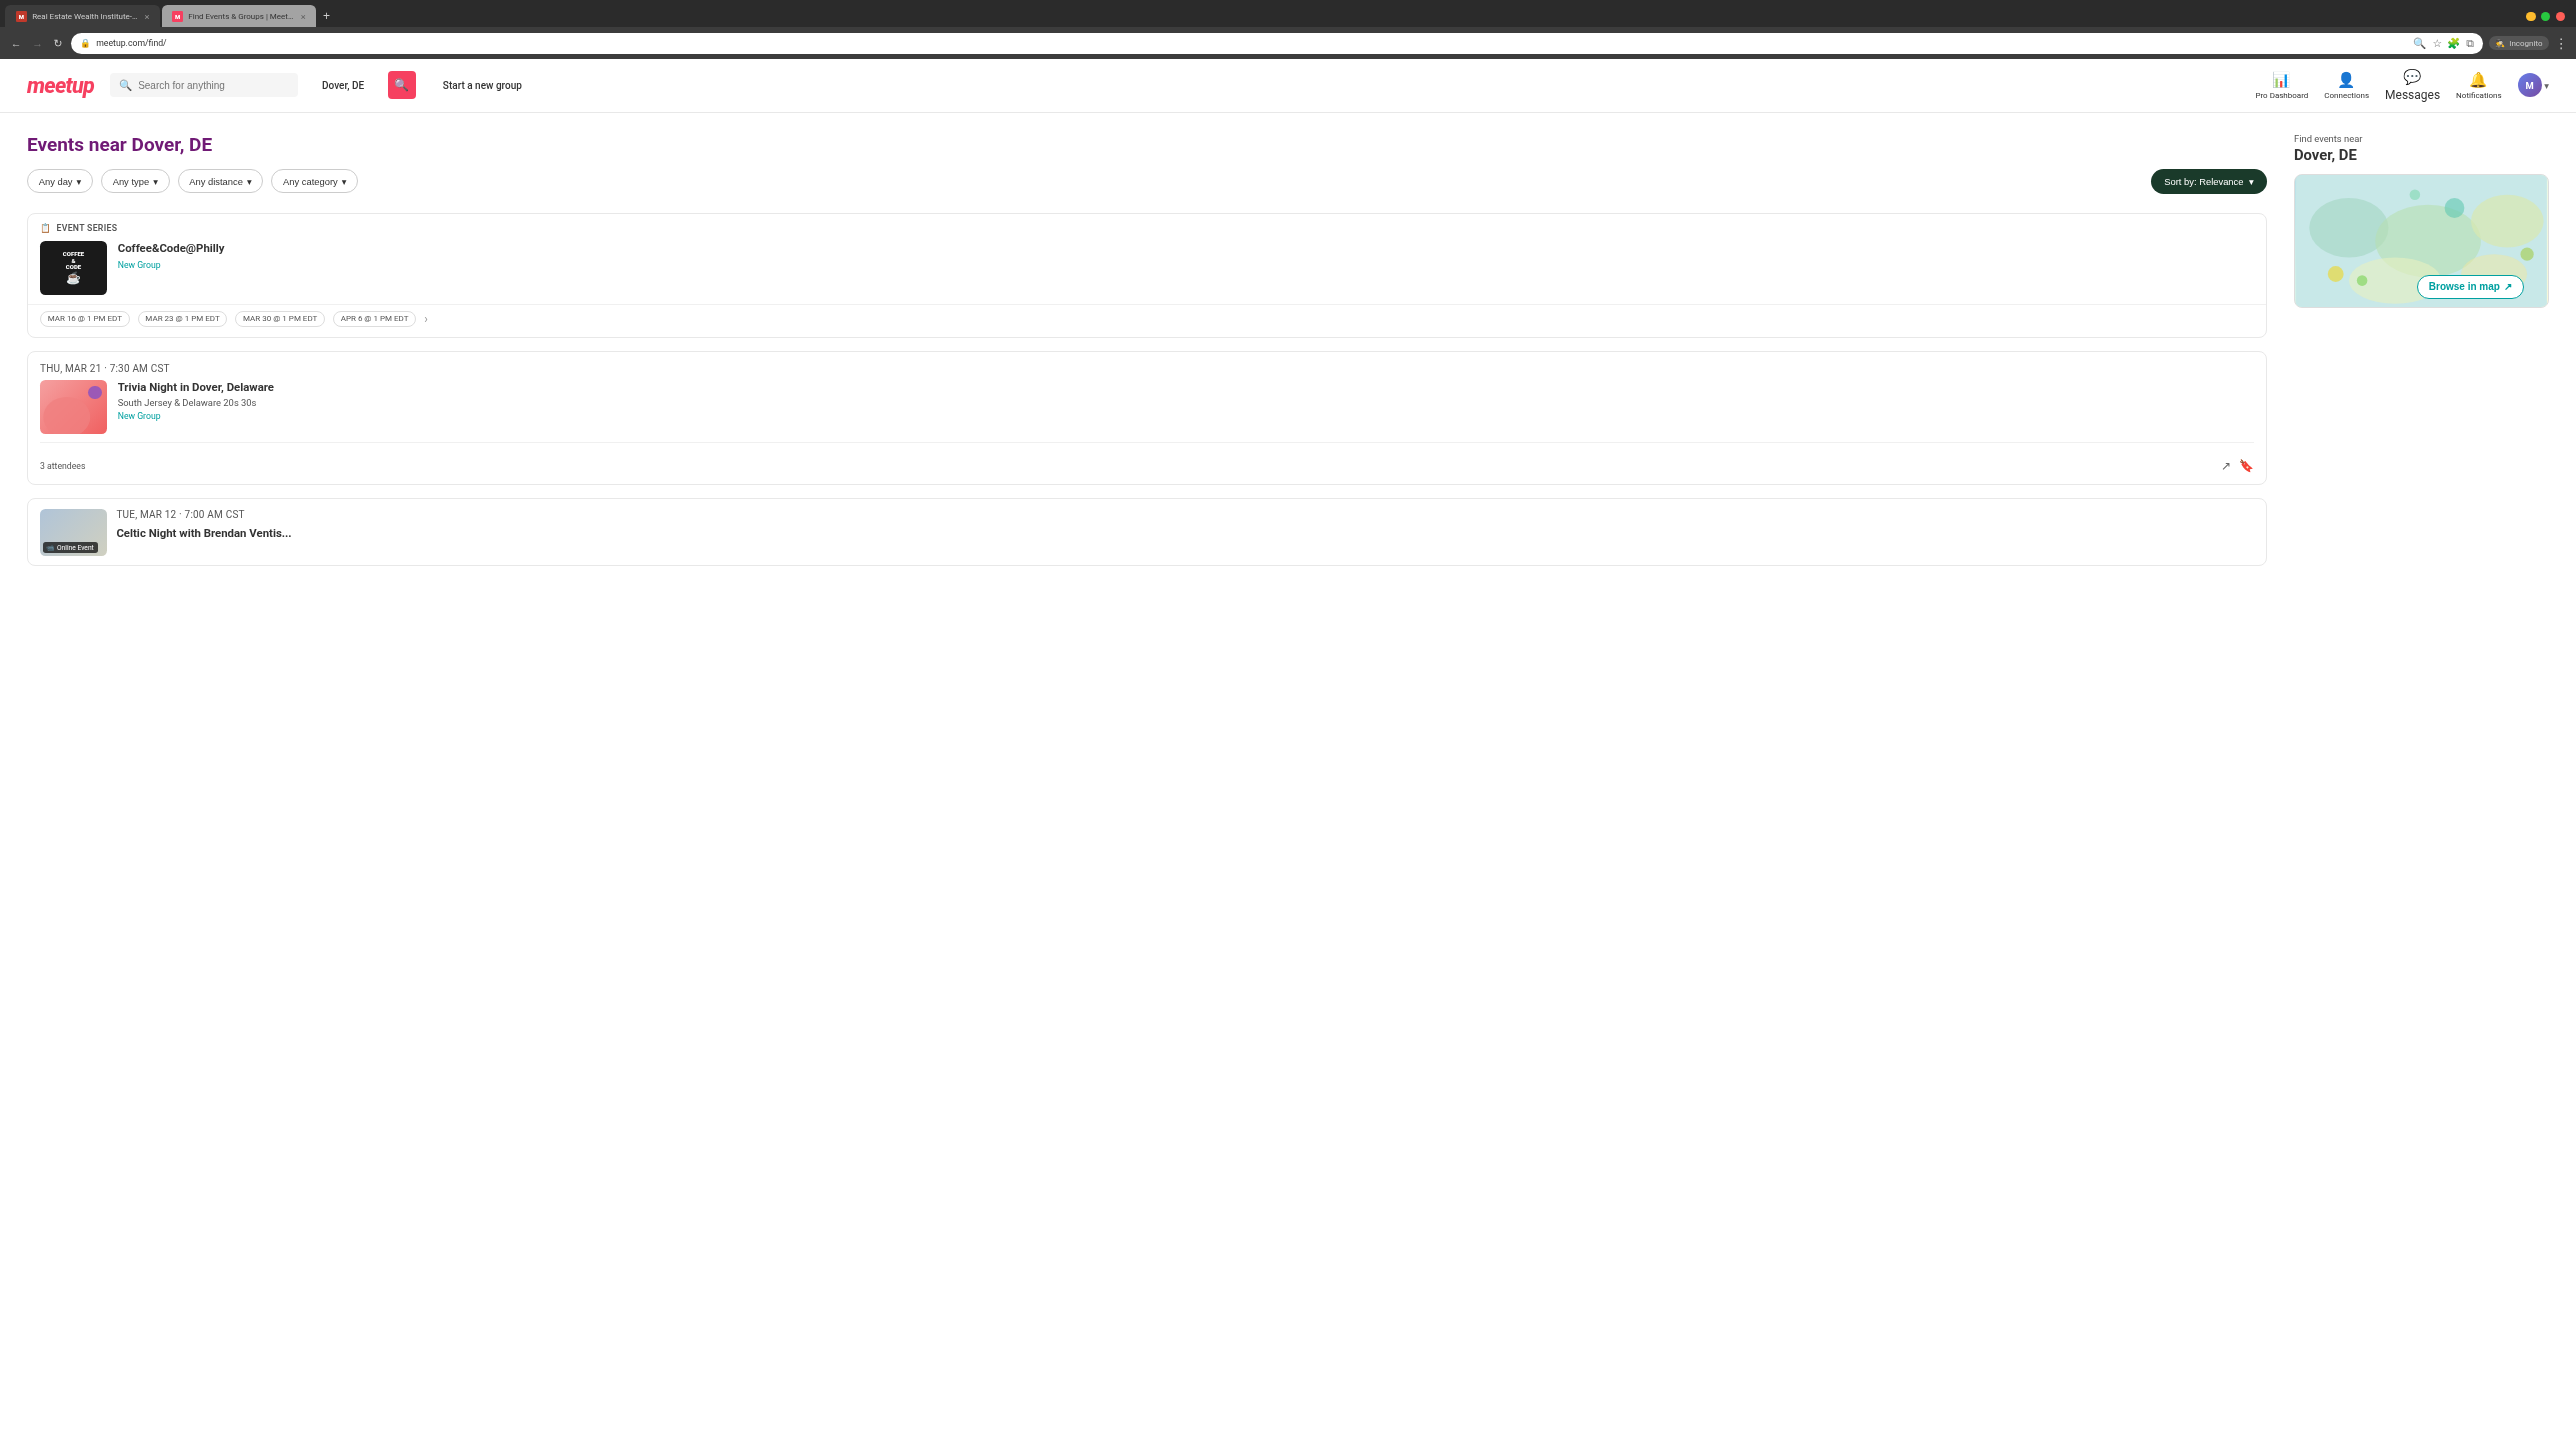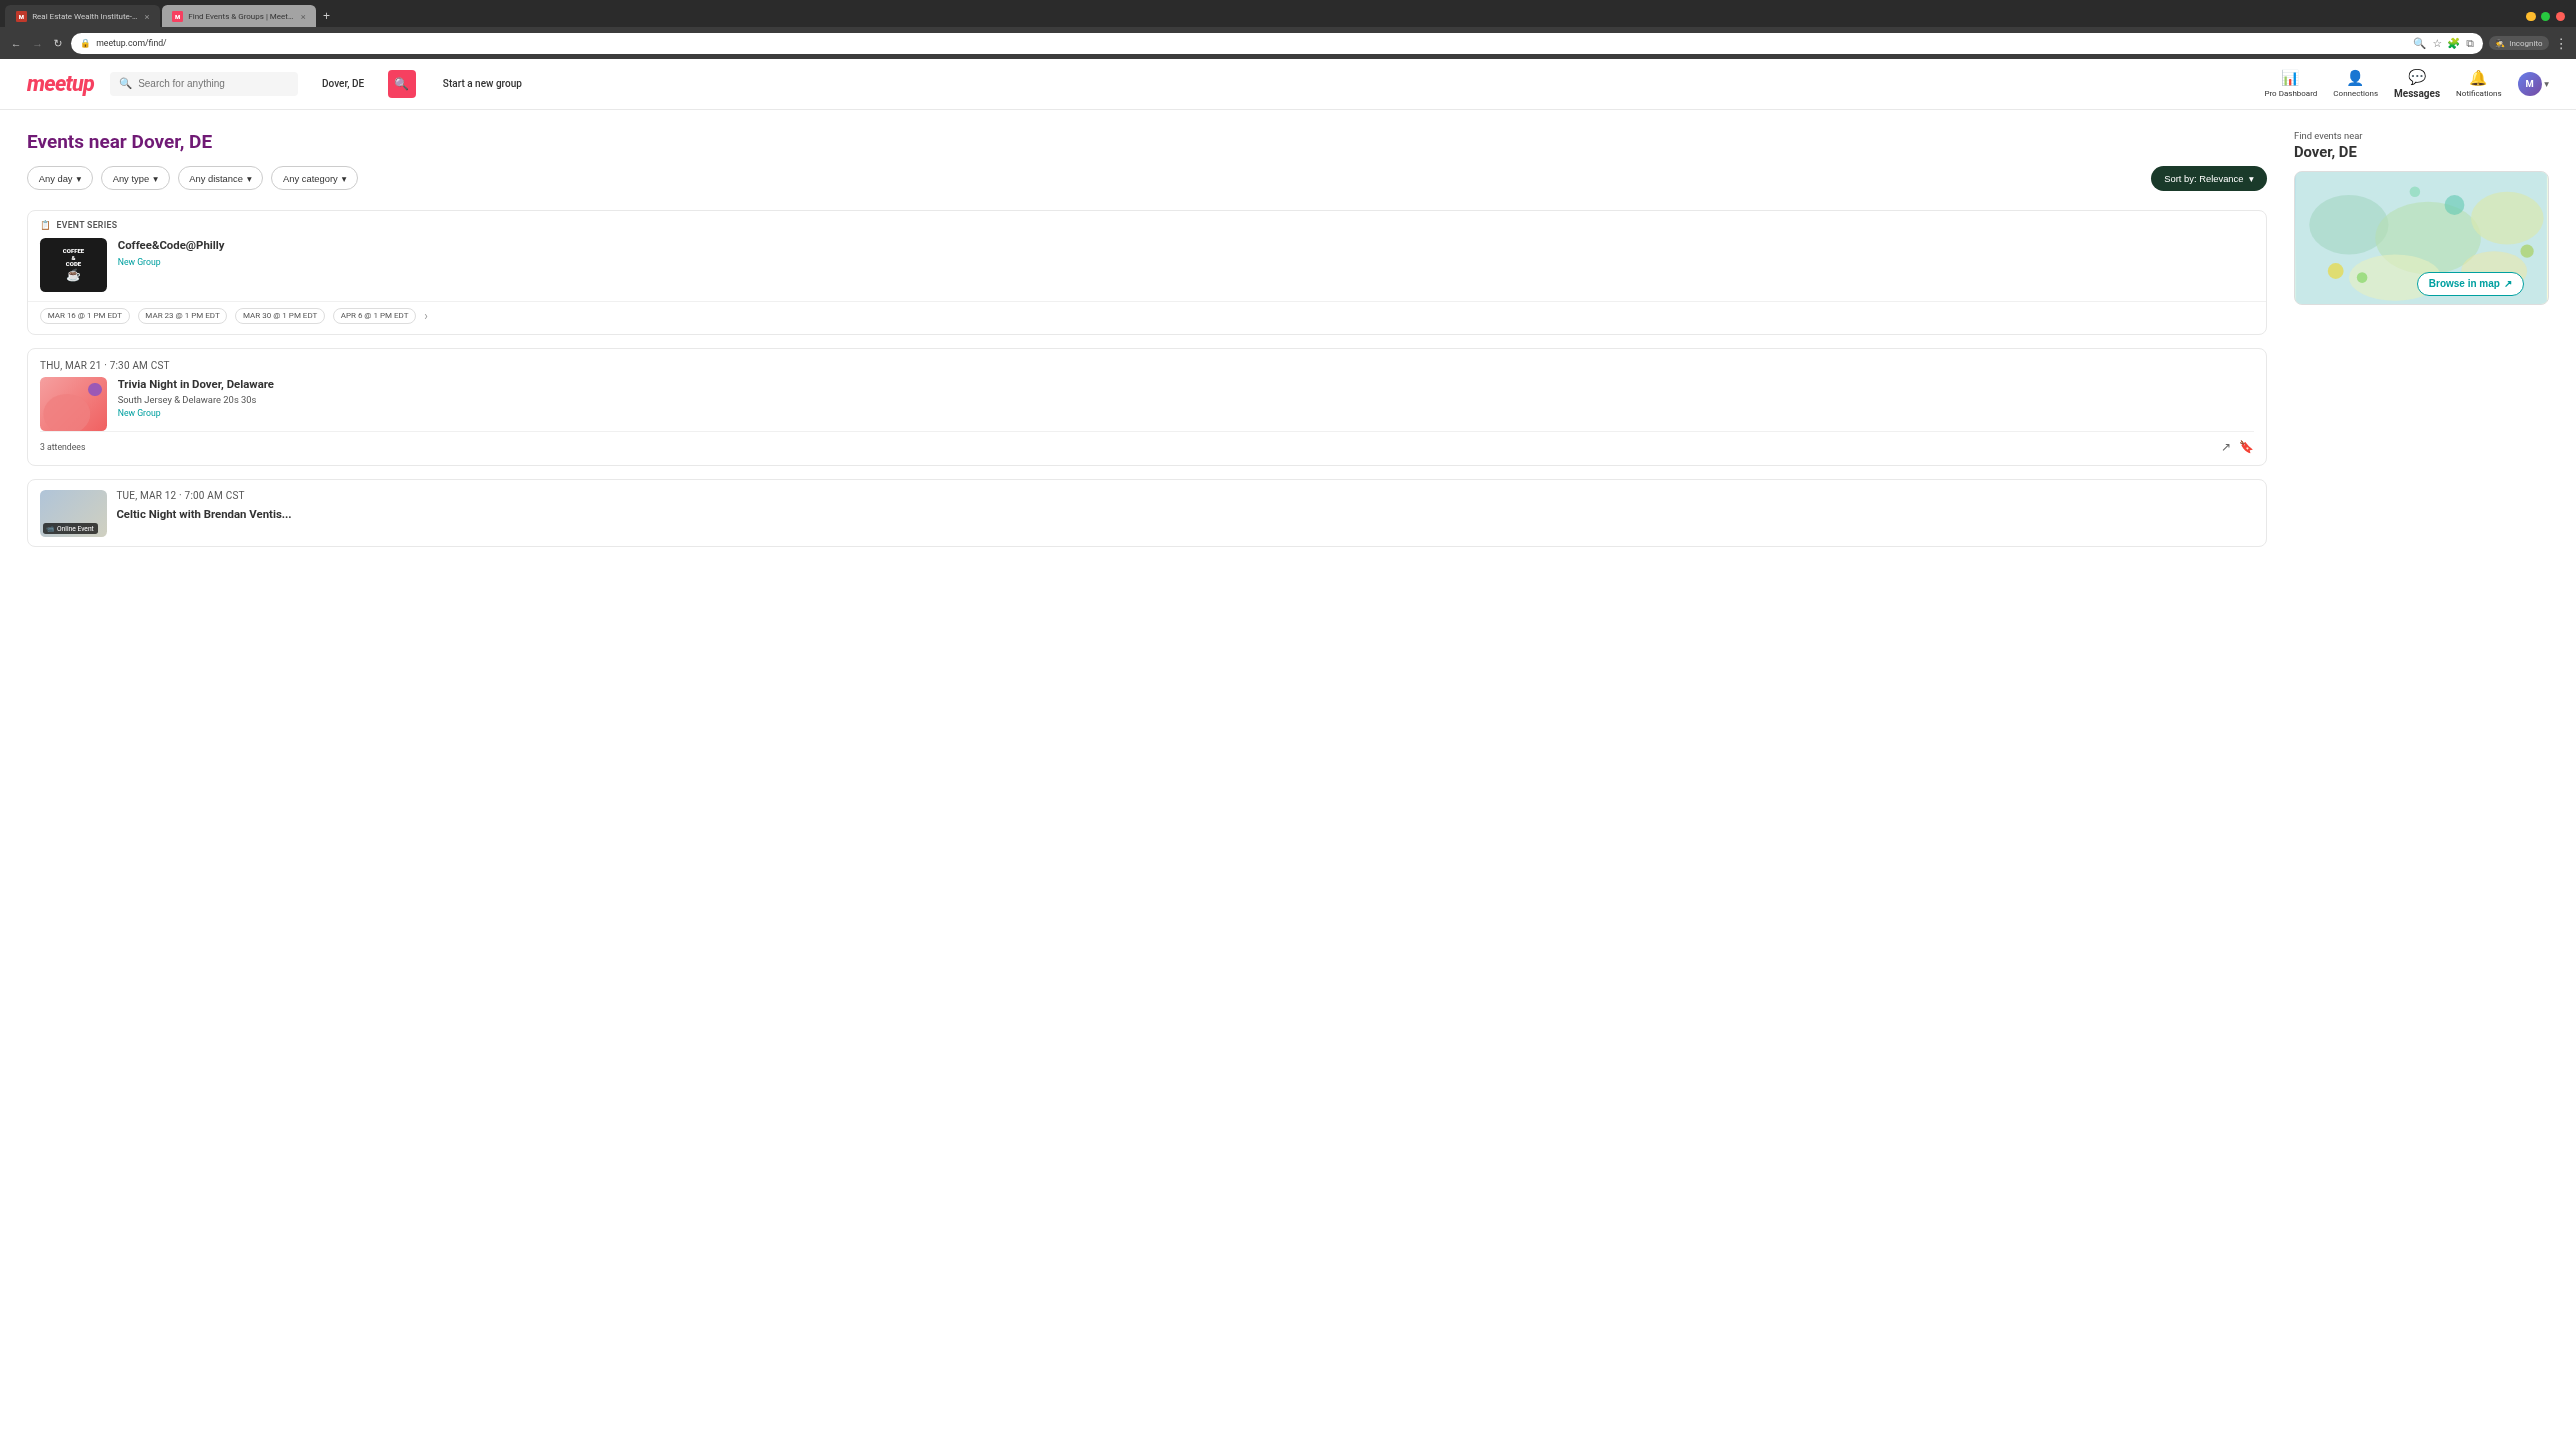--- a/index.html
+++ b/index.html
@@ -69,21 +69,21 @@
     .dates-row { display: flex; align-items: center; gap: 8px; padding: 5.4px 12px 9.4px; border-top: 0.7px solid #f0f0f0; font-size: 8px; color: #555; flex-wrap: wrap; }
     .date-chip { padding: 2.7px 6.7px; border: 0.7px solid #ddd; border-radius: 10.7px; cursor: pointer; white-space: nowrap; }
     .date-nav { font-size: 12px; cursor: pointer; color: #999; }
 
     
     .event-card-2 { background: white; border: 1px solid #e8e8e8; border-radius: 8px; margin-bottom: 13.4px; padding: 10.7px 12px; }
     .event-date-header { font-size: 10px; font-weight: 400; color: #555; margin-bottom: 6.7px; text-transform: uppercase; letter-spacing: 0.2px; }
     .event-card-2-inner { display: flex; gap: 10.7px; }
     .event-img-2 { width: 67px; height: 54px; border-radius: 5.4px; flex-shrink: 0; background: linear-gradient(135deg, #f5a0a0, #f06060); position: relative; overflow: hidden; display: flex; align-items: center; justify-content: center; }
     .event-img-2-dot { width: 13.4px; height: 13.4px; border-radius: 50%; background: #9b59b6; position: absolute; top: 5.4px; right: 5.4px; }
-    .attendees-row { display: flex; align-items: center; justify-content: flex-end; gap: 8px; padding-top: 8px; border-top: 0.7px solid #f0f0f0; }
+    .attendees-row { display: flex; align-items: center; justify-content: flex-end; gap: 8px; padding-top: 16px; border-top: 0.7px solid #f0f0f0; margin-top: 8px; }
     .attendees-count { font-size: 8.7px; color: #555; flex: 1; }
     .action-icon { font-size: 12px; cursor: pointer; color: #666; }
 
     
     .event-card-3 { background: white; border: 1px solid #e8e8e8; border-radius: 8px; padding: 9.4px 12px; display: flex; gap: 9.4px; overflow: hidden; }
     .event-img-3 { width: 67px; height: 47px; border-radius: 5.4px; flex-shrink: 0; background: #e8e8e8; overflow: hidden; position: relative; }
     .online-badge { position: absolute; bottom: 2.7px; left: 2.7px; background: rgba(0,0,0,0.7); color: white; font-size: 6.7px; padding: 1.3px 4px; border-radius: 2.7px; display: flex; align-items: center; gap: 2px; }
 
     
     .map-panel { }
@@ -159,21 +159,21 @@
       <div class="nav-item">
         <span class="nav-item-icon">📊</span>
         <span style="font-size:8px;">Pro Dashboard</span>
       </div>
       <div class="nav-item">
         <span class="nav-item-icon">👤</span>
         <span style="font-size:8px;">Connections</span>
       </div>
       <div class="nav-item">
         <span class="nav-item-icon">💬</span>
-        <span style="font-size:10px;font-weight:bold;">Messages</span>
+        <span style="font-size:12px;">Messages</span>
       </div>
       <div class="nav-item">
         <span class="nav-item-icon">🔔</span>
         <span style="font-size:8px;">Notifications</span>
       </div>
       <div class="avatar-container">
         <div class="avatar">M</div>
         <span style="color:#666; font-size:9.4px;">▾</span>
       </div>
     </nav>

